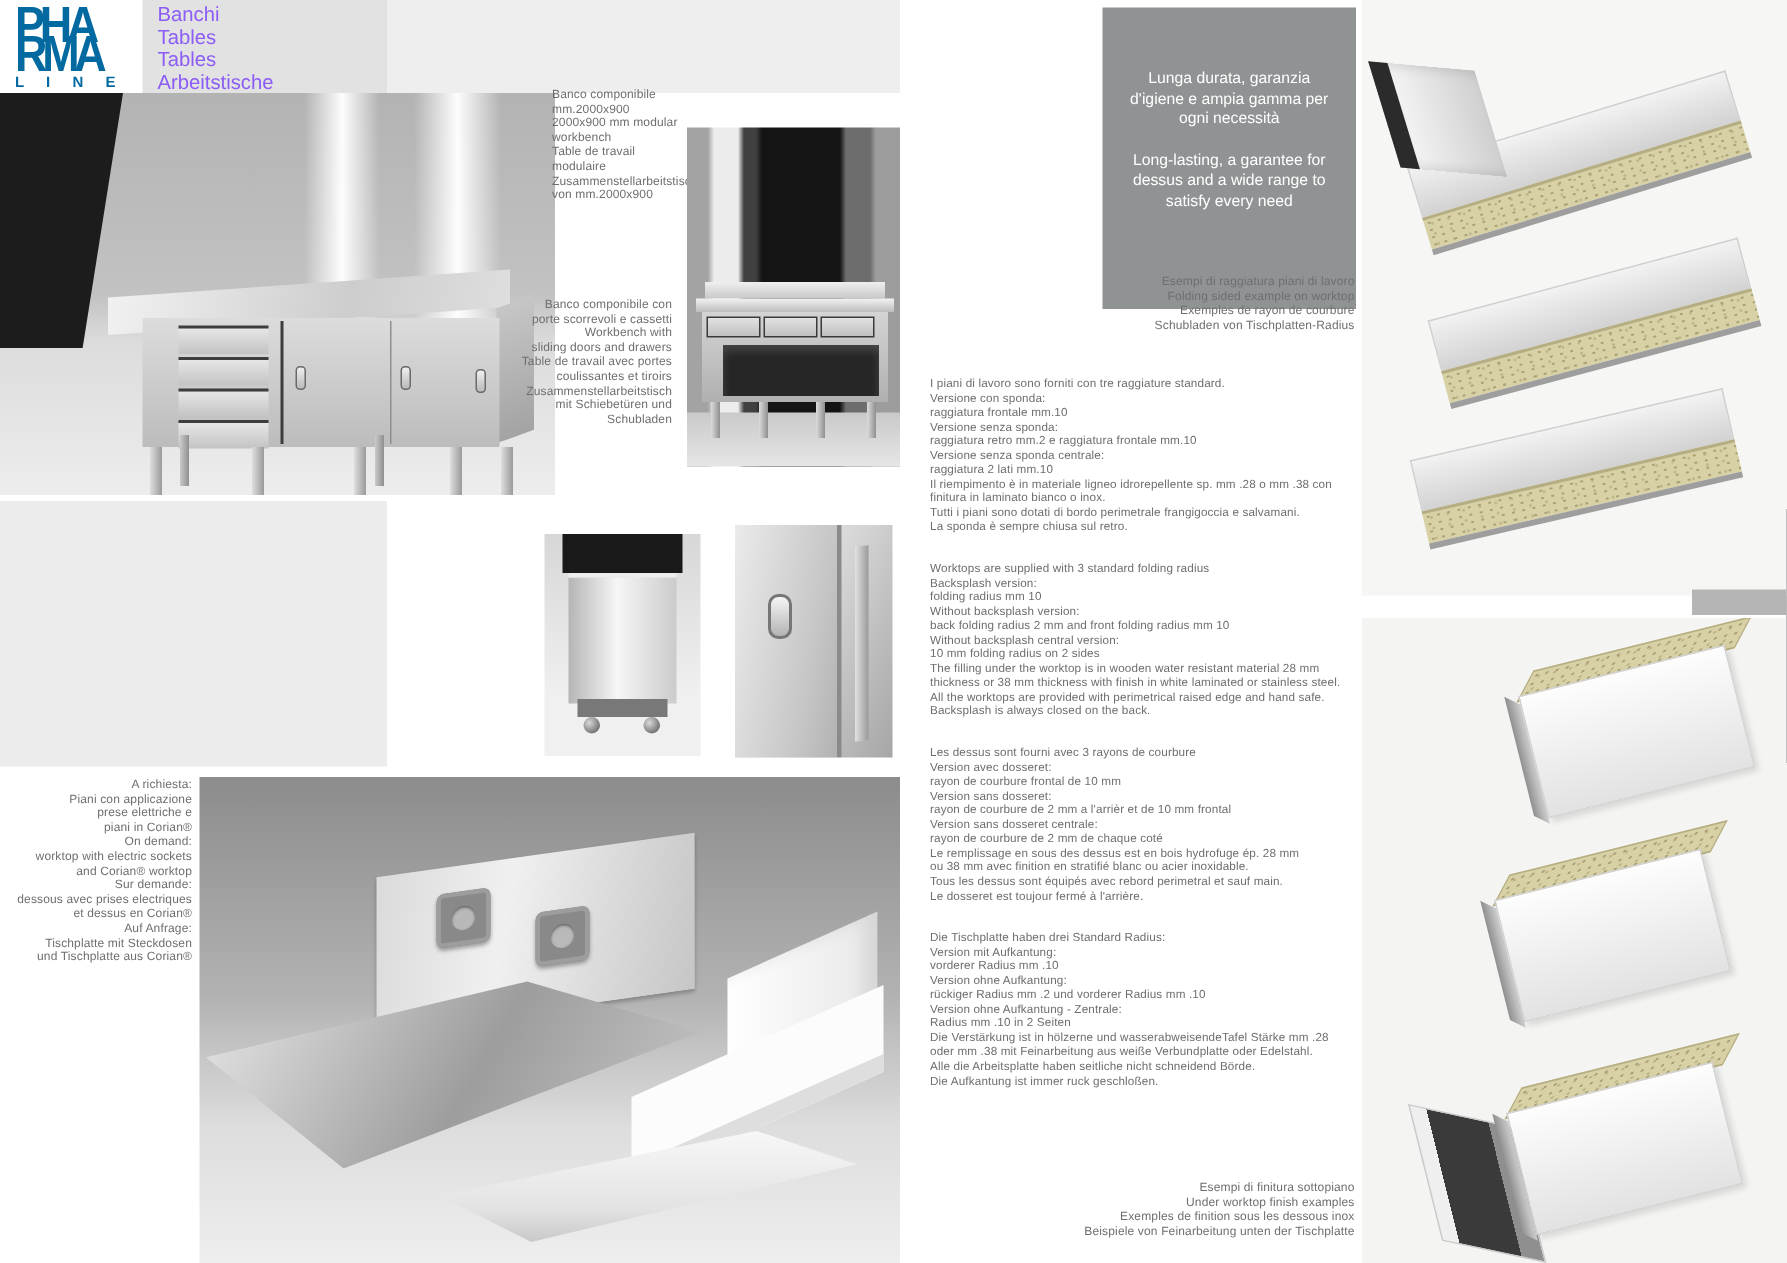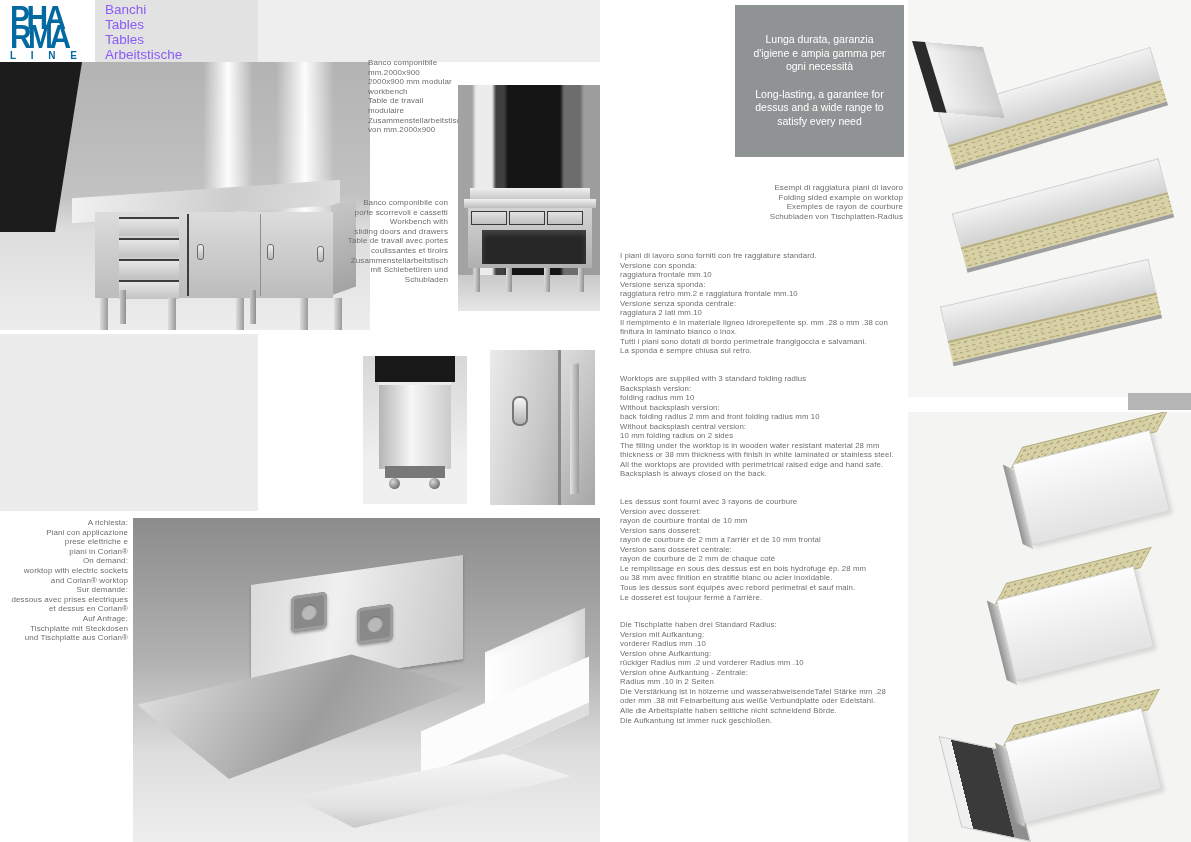--- a/index.html
+++ b/index.html
@@ -15,22 +15,22 @@
   .band2{left:258px;top:0;width:342px;height:62px;background:#eeeeee;}
   .header-title{left:105px;top:2px;font-size:13.5px;line-height:15px;color:#8b5cf6;}
 
   
   .logo{left:10px;top:4px;color:#0369a1;font-weight:700;line-height:1;}
   .logo .big{font-size:34px;letter-spacing:-4px;transform:scaleX(.88);transform-origin:left;line-height:26px;}
   .logo .big.two{margin-top:-7px;}
   .logo .line{font-size:10px;letter-spacing:6px;margin-top:2px;}
 
   
-  .quote-box{left:735px;top:5px;width:169px;height:152px;background:#8f9394;color:#fff;
-             text-align:center;font-size:10.5px;line-height:13.5px;box-sizing:border-box;padding-top:28px;}
+  .quote-box{left:735px;top:5px;width:169px;height:201px;background:#8f9394;color:#fff;
+             text-align:center;font-size:10.5px;line-height:13.5px;box-sizing:border-box;padding-top:41px;}
   .quote-box p{margin:0 0 14px 0;}
 
   
   .body-col{left:620px;top:251px;width:292px;}
   .body-col p{font-size:7.8px;line-height:9.55px;margin:0 0 18px 0;letter-spacing:.1px;}
 
   
   .photo{position:absolute;overflow:hidden;}
 
   
@@ -296,20 +296,24 @@
 Version ohne Aufkantung:
 rückiger Radius mm .2 und vorderer Radius mm .10
 Version ohne Aufkantung - Zentrale:
 Radius mm .10 in 2 Seiten
 Die Verstärkung ist in hölzerne und wasserabweisendeTafel Stärke mm .28
 oder mm .38 mit Feinarbeitung aus weiße Verbundplatte oder Edelstahl.
 Alle die Arbeitsplatte haben seitliche nicht schneidend Börde.
 Die Aufkantung ist immer ruck geschloßen.</p>
   </div>
 
+  <div class="caption pre right" style="left:613px;top:787px;width:290px;">Esempi di finitura sottopiano
+Under worktop finish examples
+Exemples de finition sous les dessous inox
+Beispiele von Feinarbeitung unten der Tischplatte</div>
 
   <div class="photo rp1">
     <div class="tray" style="left:34px;top:78px;width:222px;transform:rotate(-17deg);">
       <div class="tray-bs">
         <div class="dark"></div>
       </div>
       <div class="face"></div>
       <div class="chipstrip chip"></div>
       <div class="lip"></div>
     </div>

